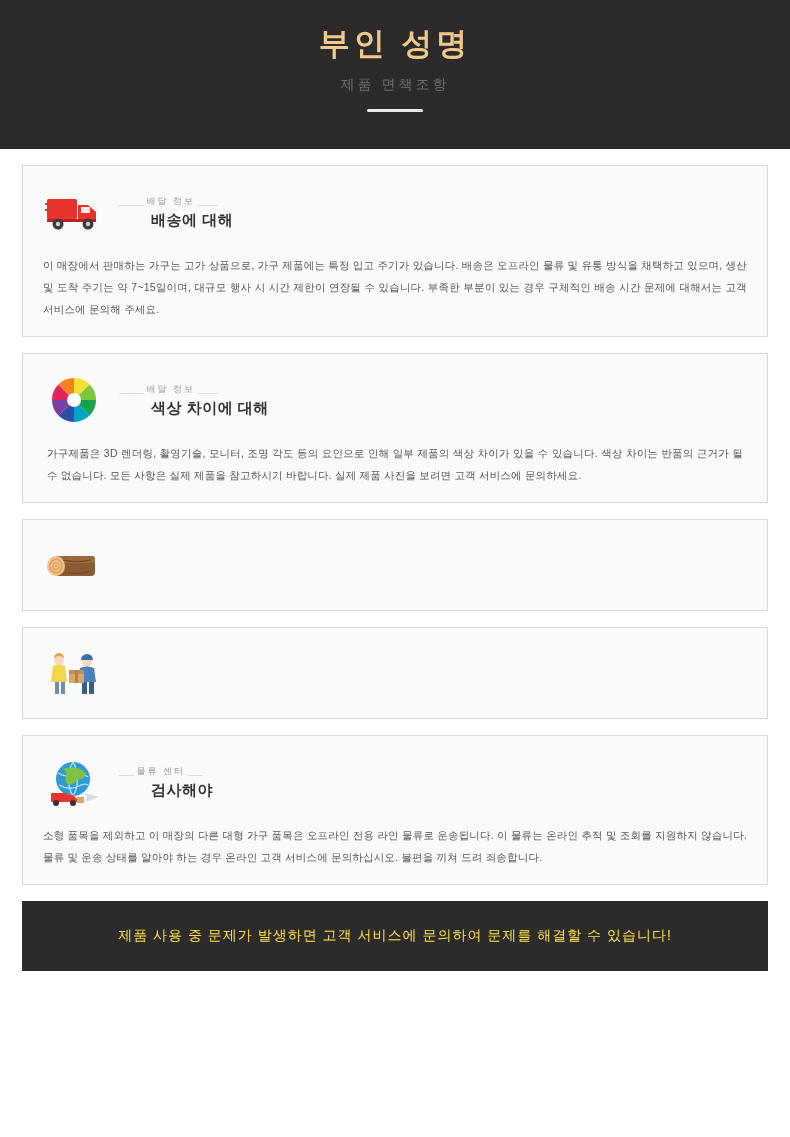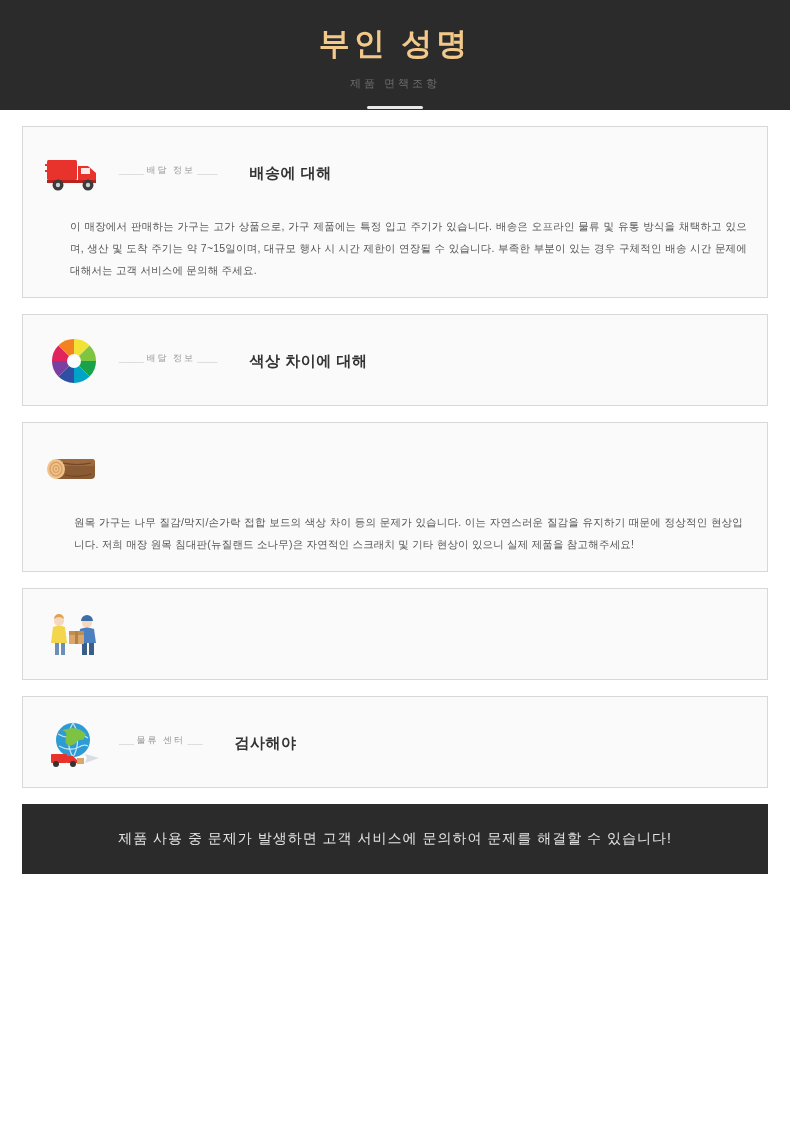--- a/index.html
+++ b/index.html
@@ -15,35 +15,35 @@
   .page {
     width: 790px;
     margin: 0 auto;
     background: #fff;
     position: relative;
   }
 
   
   .header {
     background: #2b2b2b;
-    height: 110px;
+    height: 149px;
     position: relative;
     text-align: center;
   }
   .header-title {
     color: #f2c98a;
     font-size: 31px;
     font-weight: bold;
     letter-spacing: 4px;
     padding-top: 24px;
     line-height: 40px;
   }
   .header-sub {
     color: #6e6e6e;
-    font-size: 11px;
+    font-size: 14px;
     letter-spacing: 3px;
     margin-top: 12px;
   }
   .header-rule {
     width: 56px;
     height: 3px;
     background: #e9e9e9;
     margin: 15px auto 0 auto;
     border-radius: 2px;
   }
@@ -68,21 +68,21 @@
   .icon-box {
     width: 62px;
     min-width: 62px;
     height: 56px;
     display: flex;
     align-items: center;
     justify-content: center;
   }
   .titles {
     display: flex;
-    flex-direction: row;
+    flex-direction: column;
     justify-content: center;
   }
   .eyebrow {
     font-size: 9px;
     color: #9a9a9a;
     letter-spacing: 2px;
     margin-bottom: 3px;
     white-space: nowrap;
   }
   .eyebrow .dashes {
@@ -96,37 +96,36 @@
     letter-spacing: 0.5px;
     padding-left: 32px;
   }
   .card-body {
     margin-top: 14px;
     font-size: 10.5px;
     line-height: 22px;
     color: #555;
     letter-spacing: 0.2px;
     text-align: justify;
-    margin-left: 27px;
   }
   .card-body.indent {
     padding: 0 4px;
   }
 
   
   .footer {
     background: #2b2b2b;
     margin: 6px 22px 18px 22px;
     height: 70px;
     display: flex;
     align-items: center;
     justify-content: center;
   }
   .footer-text {
-    color: #e5e5e5;
+    color: #fde047;
     font-size: 14px;
     letter-spacing: 1px;
   }
 
   
   svg { display: block; }
 </style>
 </head>
 <body>
 
@@ -179,38 +178,38 @@
               <path d="M0 0 L-15.6 -15.6 A22 22 0 0 1 0 -22 Z" fill="#f58220"></path>
               <circle r="7" fill="#fdfdfd"></circle>
             </g>
           </svg>
         </div>
         <div class="titles">
           <div class="eyebrow"><span class="dashes">_____ </span><span>배달 정보</span><span class="dashes"> ____</span></div>
           <div class="card-title">색상 차이에 대해</div>
         </div>
       </div>
+      <div class="card-body indent">가구제품은 3D 렌더링, 촬영기술, 모니터, 조명 각도 등의 요인으로 인해 일부 제품의 색상 차이가 있을 수 있습니다. 색상 차이는 반품의 근거가 될 수 없습니다. 모든 사항은 실제 제품을 참고하시기 바랍니다. 실제 제품 사진을 보려면 고객 서비스에 문의하세요.</div>
     </div>
 
     <div class="card">
       <div class="card-head">
         <div class="icon-box">
           <svg width="62" height="40" viewBox="0 0 62 40">
             <rect x="12" y="10" width="40" height="20" rx="4" fill="#8a5a33"></rect>
             <rect x="12" y="10" width="40" height="7" rx="3" fill="#9c6a3e"></rect>
             <ellipse cx="13" cy="20" rx="9" ry="10" fill="#f0c28a"></ellipse>
             <ellipse cx="13" cy="20" rx="6" ry="6.8" fill="none" stroke="#d9a066" stroke-width="1.4"></ellipse>
             <ellipse cx="13" cy="20" rx="3" ry="3.4" fill="none" stroke="#d9a066" stroke-width="1.2"></ellipse>
             <ellipse cx="13" cy="20" rx="1" ry="1.2" fill="#d9a066"></ellipse>
             <path d="M20 14 q14 3 28 0" stroke="#6f4526" stroke-width="1.2" fill="none"></path>
             <path d="M22 26 q14 3 26 -1" stroke="#6f4526" stroke-width="1.2" fill="none"></path>
           </svg>
         </div>
       </div>
-      <div class="card-body indent">원목 가구는 나무 질감/막지/손가락 접합 보드의 색상 차이 등의 문제가 있습니다. 이는 자연스러운 질감을 유지하기 때문에 정상적인 현상입니다. 저희 매장 원목 침대판(뉴질랜드 소나무)은 자연적인 스크래치 및 기타 현상이 있으니 실제 제품을 참고해주세요!</div>
     </div>
 
     <div class="card">
       <div class="card-head">
         <div class="icon-box">
           <svg width="62" height="48" viewBox="0 0 62 48">
 
             <circle cx="16" cy="10" r="5" fill="#f6d7c0"></circle>
             <path d="M11 8 a5 5 0 0 1 10 0 q-5 -4 -10 0z" fill="#e0a24b"></path>
             <path d="M10 16 q6 -3 12 0 l2 16 h-16z" fill="#f3d64c"></path>
@@ -248,20 +247,21 @@
             <path d="M40 36 l14 4 l-14 5 l2 -5z" fill="#d7dde2"></path>
 
             <rect x="32" y="40" width="7" height="6" fill="#d9a66b"></rect>
           </svg>
         </div>
         <div class="titles">
           <div class="eyebrow"><span class="dashes">___ </span><span>물류 센터</span><span class="dashes"> ___</span></div>
           <div class="card-title">검사해야</div>
         </div>
       </div>
+      <div class="card-body">소형 품목을 제외하고 이 매장의 다른 대형 가구 품목은 오프라인 전용 라인 물류로 운송됩니다. 이 물류는 온라인 추적 및 조회를 지원하지 않습니다. 물류 및 운송 상태를 알아야 하는 경우 온라인 고객 서비스에 문의하십시오. 불편을 끼쳐 드려 죄송합니다.</div>
     </div>
 
   </div>
 
   <div class="footer">
     <div class="footer-text">제품 사용 중 문제가 발생하면 고객 서비스에 문의하여 문제를 해결할 수 있습니다!</div>
   </div>
 
 </div>
 

